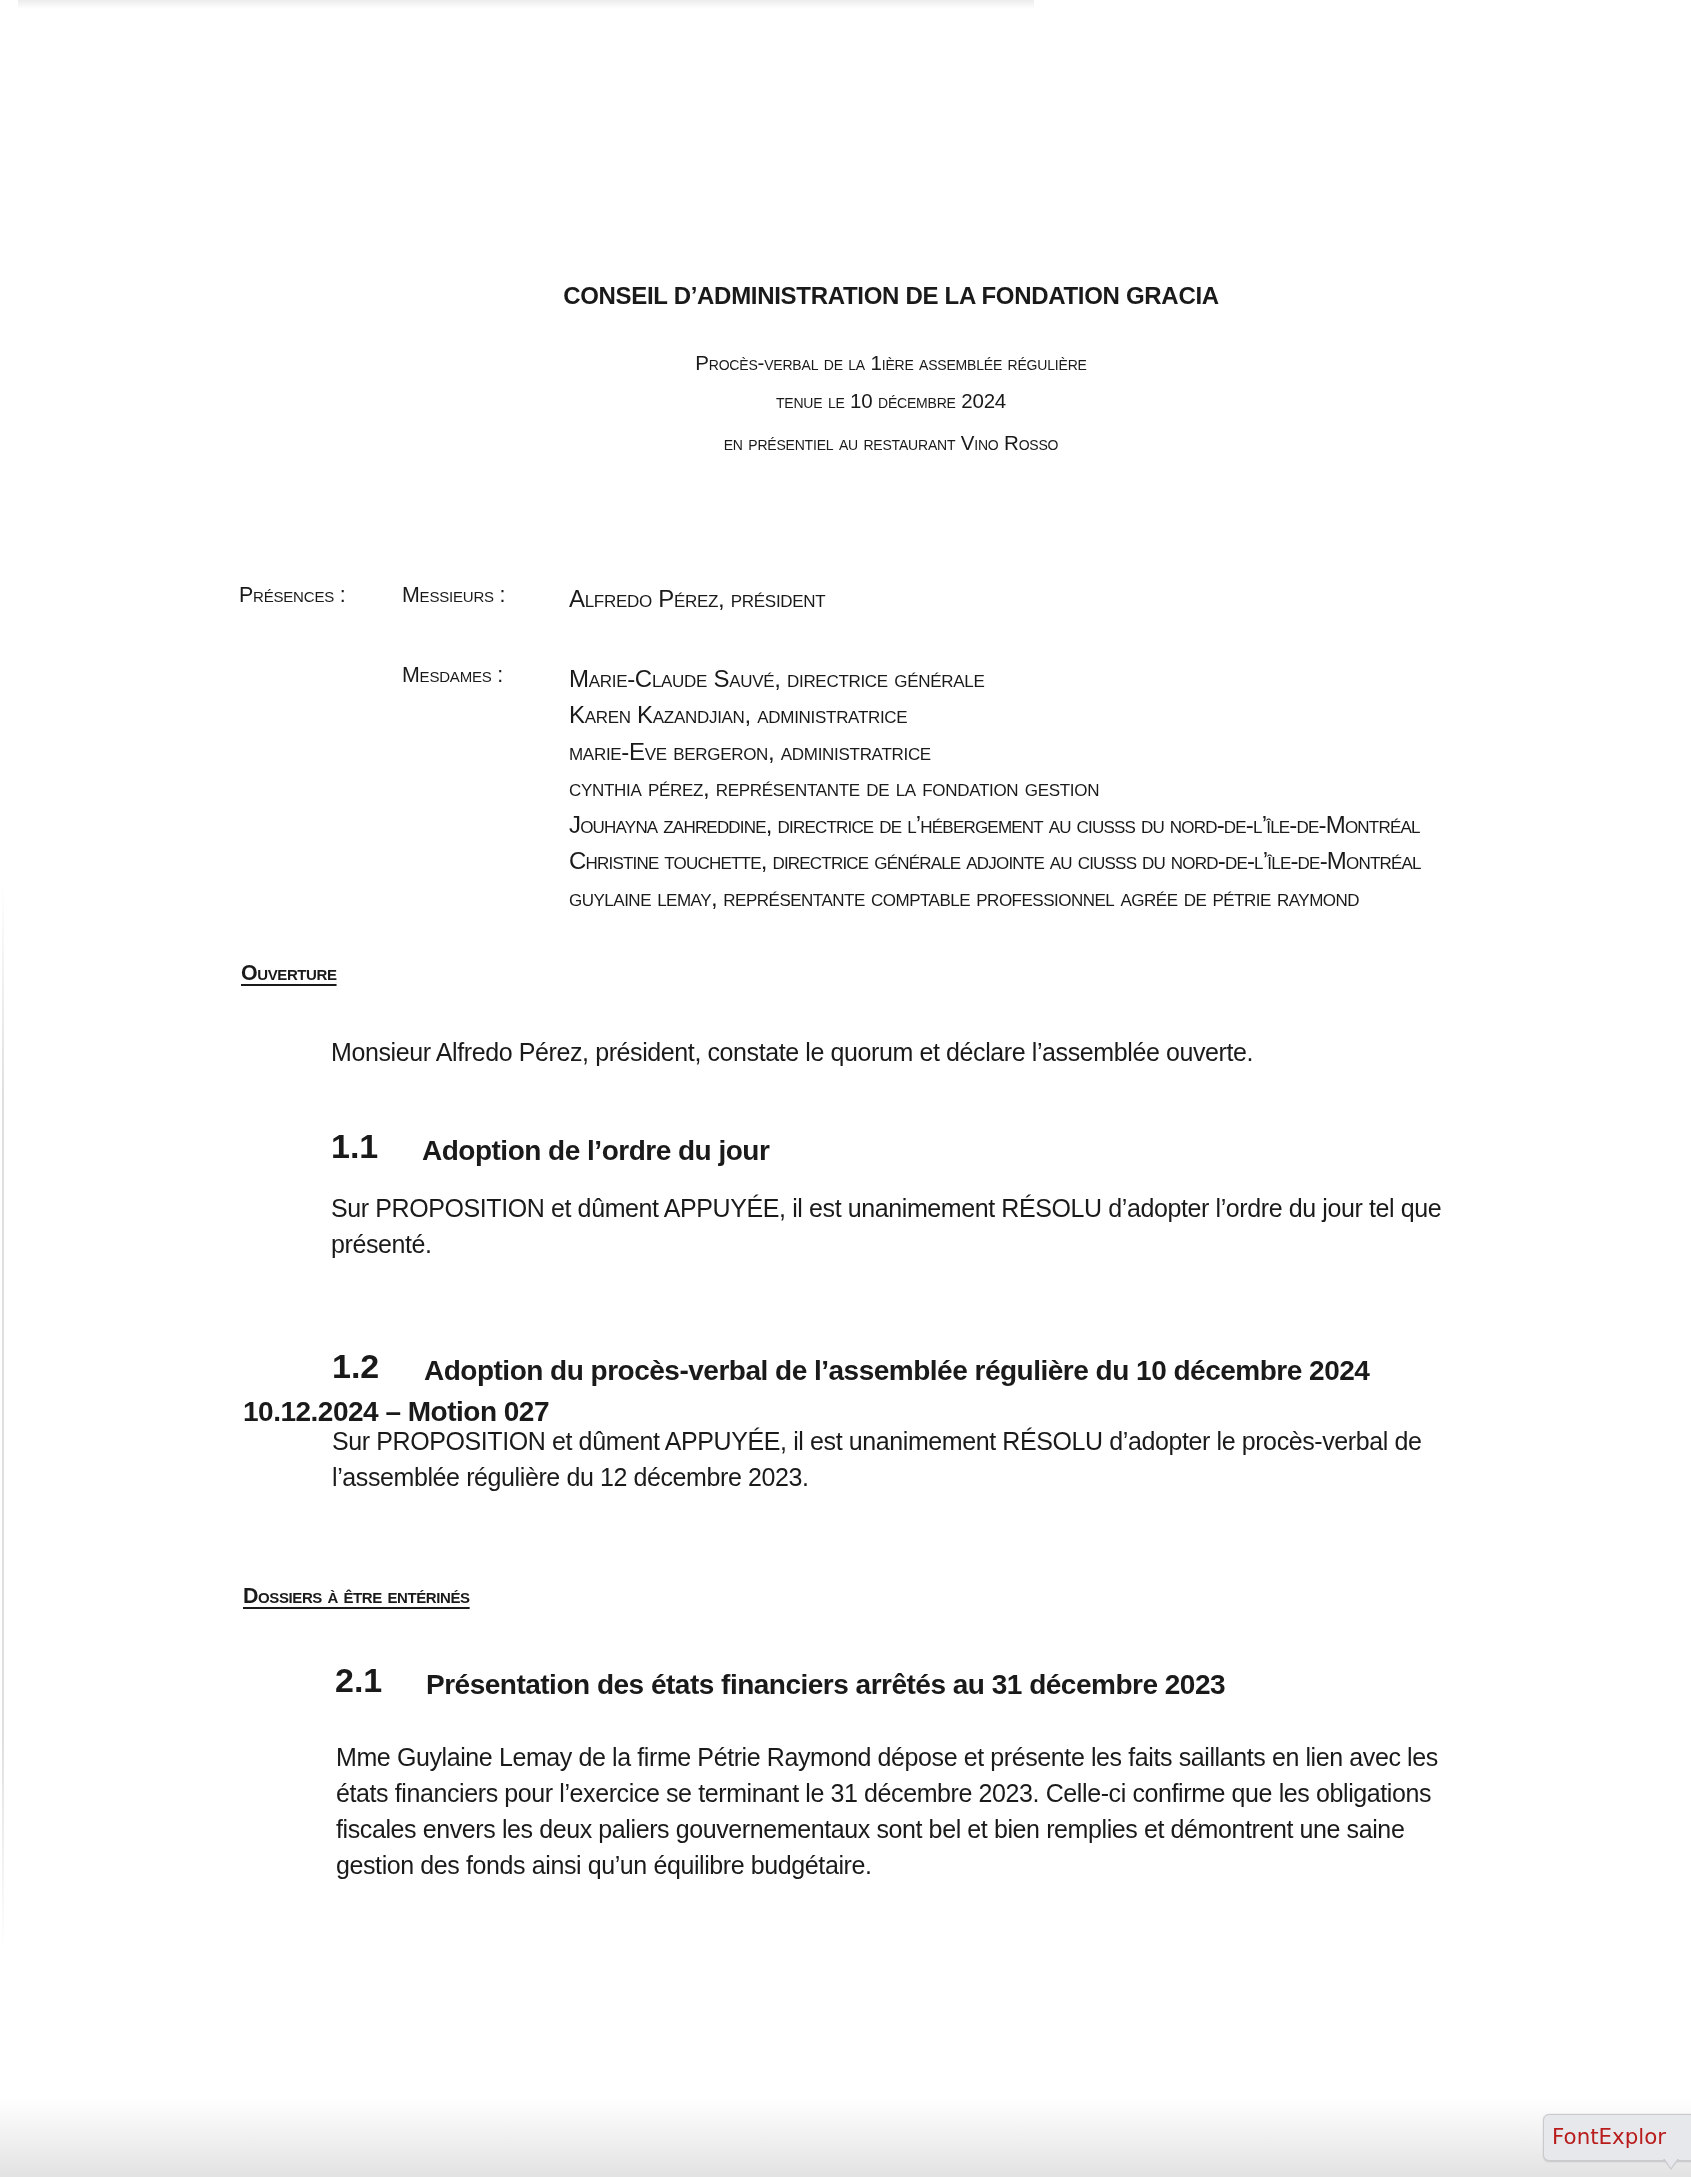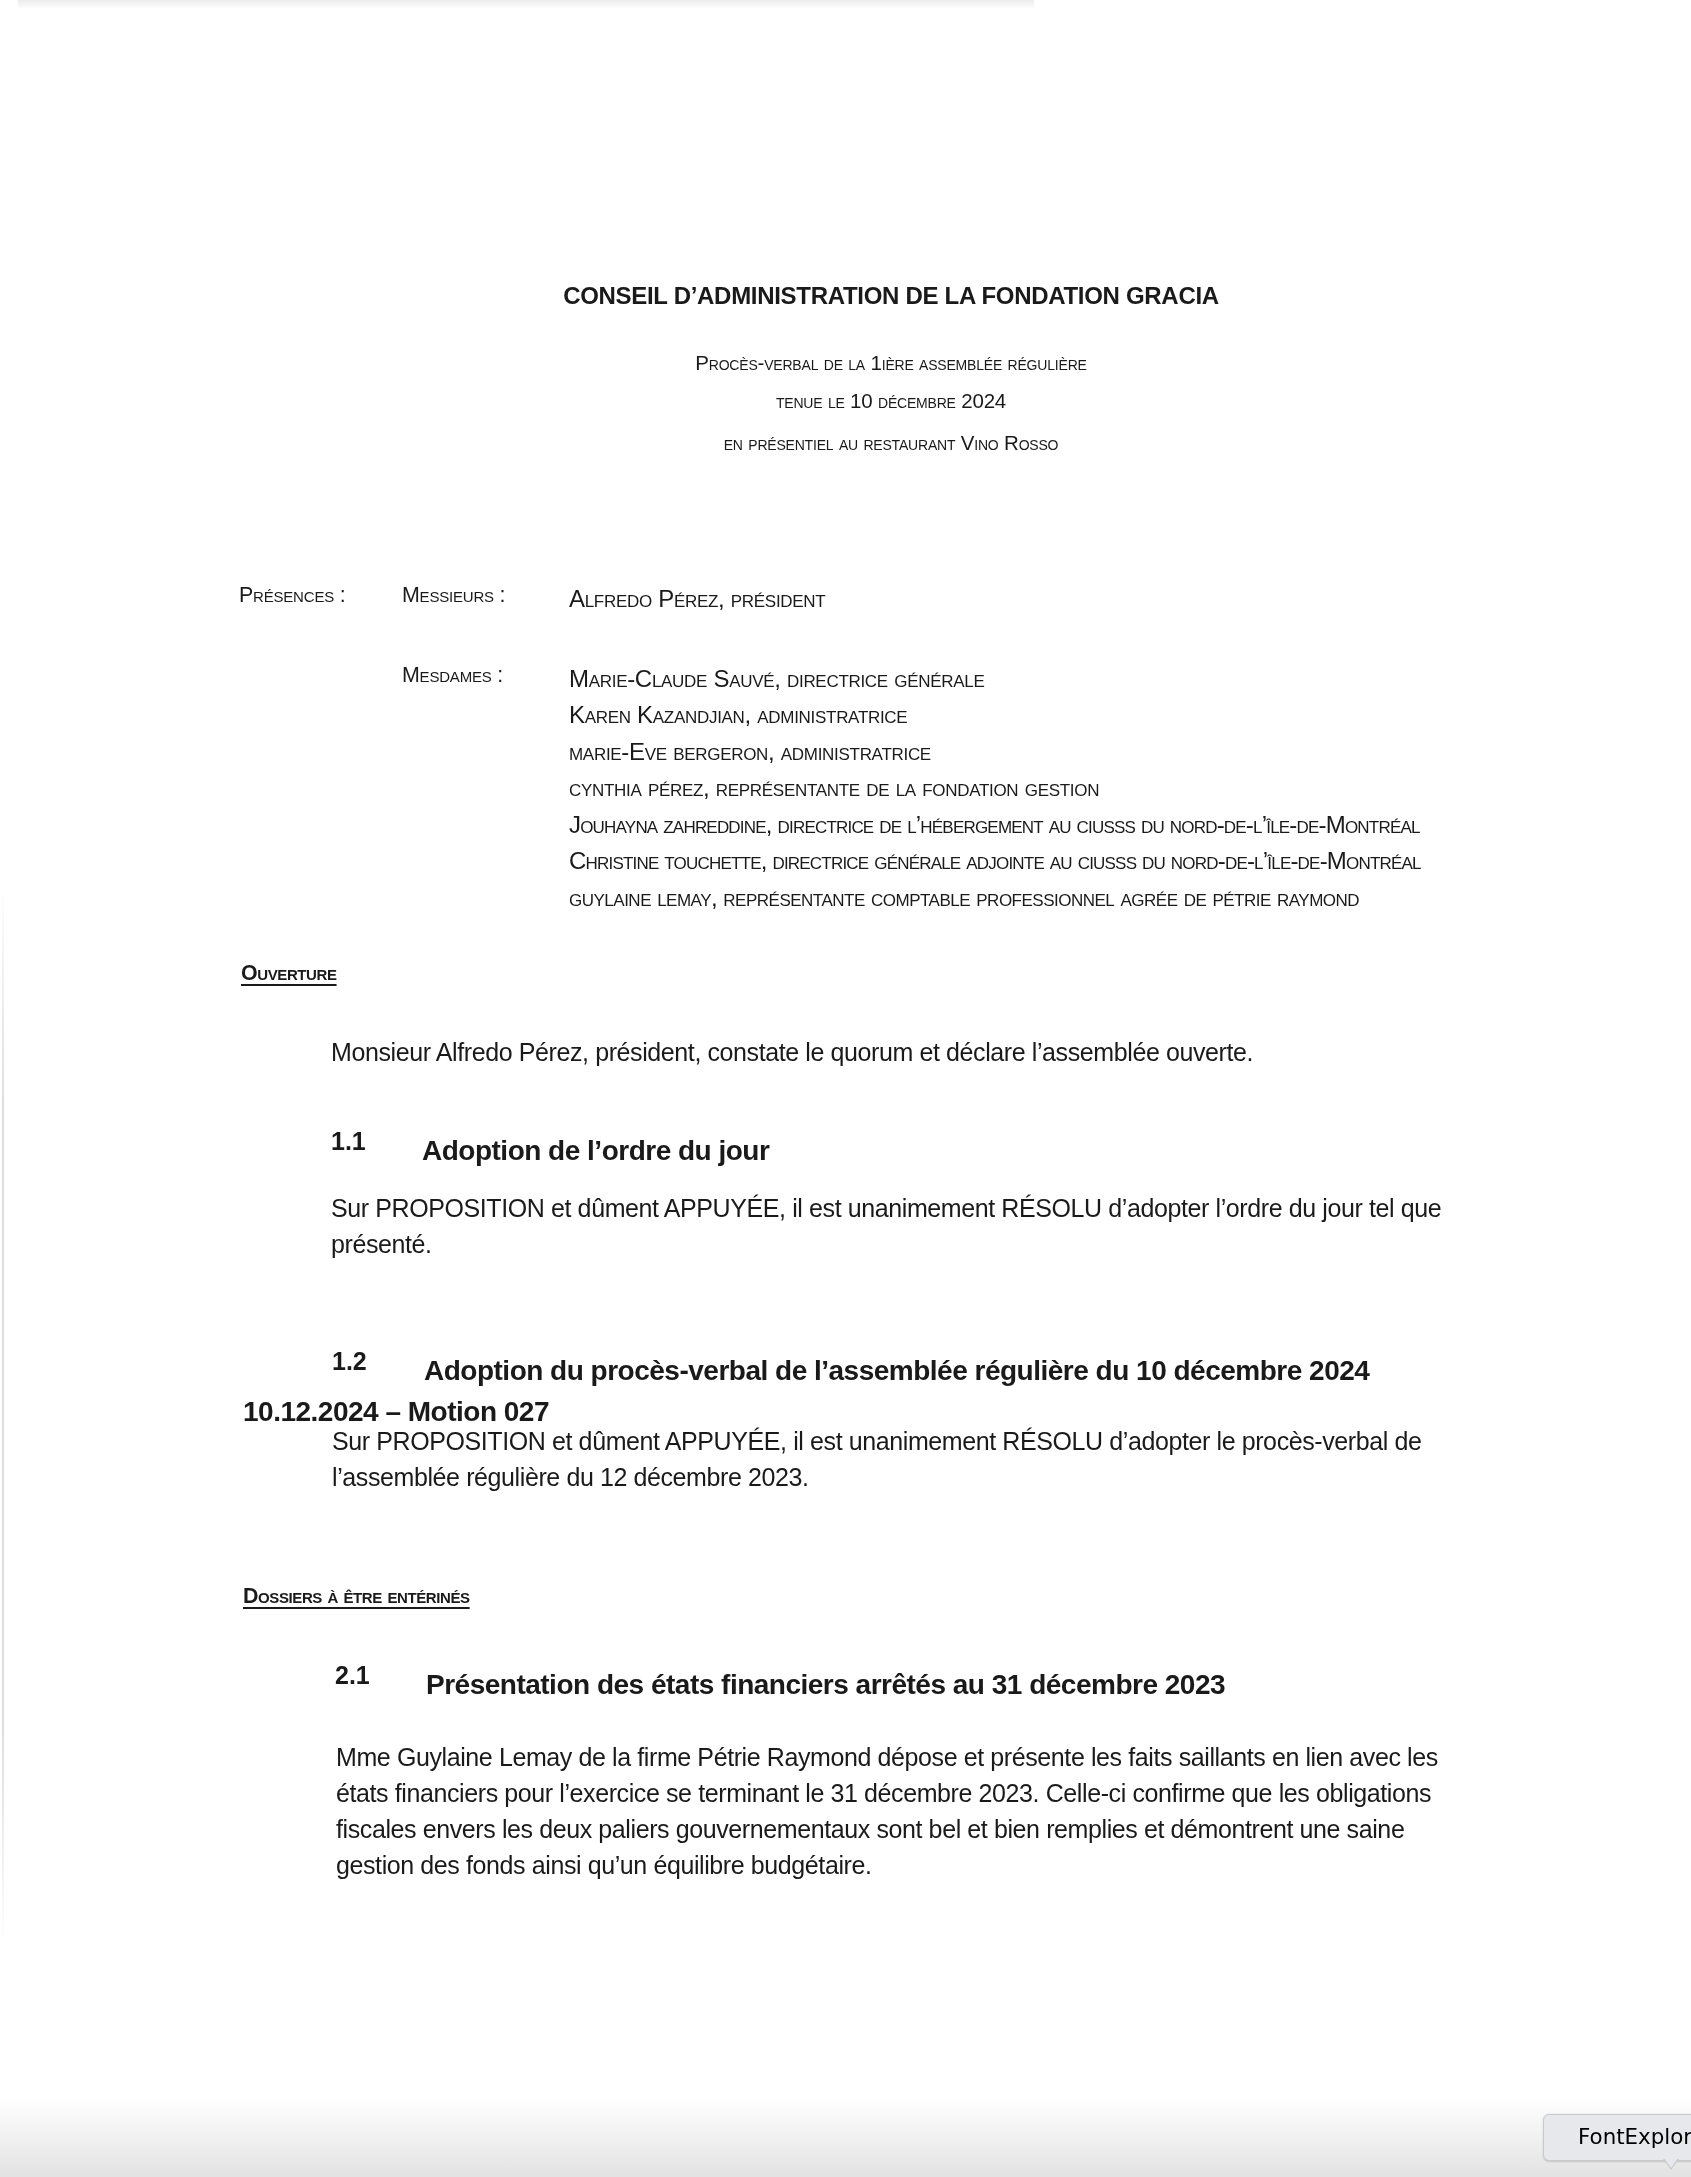--- a/index.html
+++ b/index.html
@@ -22,27 +22,27 @@
   .sub { left: 0; width: 1782px; text-align: center; font-size: 20.5px; letter-spacing: -0.2px; }
   .sub1 { top: 351px; }
   .sub2 { top: 389px; }
   .sub3 { top: 431px; }
 
   .label { font-size: 21.4px; font-variant: small-caps; letter-spacing: -0.2px; }
   .att { left: 569px; font-size: 24px; font-variant: small-caps; letter-spacing: -0.3px; }
 
   .sect { font-size: 21.4px; font-weight: bold; font-variant: small-caps; text-decoration: underline; text-underline-offset: 3.6px; letter-spacing: -0.4px; }
   .body-text { font-size: 25px; line-height: 36px; letter-spacing: -0.4px; white-space: normal; }
-  .item-num { font-size: 25px; font-weight: bold; }
+  .item-num { font-size: 34px; font-weight: bold; }
   .item-title { font-size: 28px; font-weight: bold; letter-spacing: -0.5px; margin-top: 8px; }
 
   .tooltip { position: absolute; left: 1543px; top: 2114px; width: 169px; height: 45px;
     background: #e6e8eb; border: 0.9px solid #c8cacd; border-radius: 6.2px;
     box-shadow: 0 0.9px 1.8px rgba(0,0,0,0.15); }
-  .tooltip-text { position: absolute; left: 34px; top: 9px; font-family: "DejaVu Sans", sans-serif; font-size: 21.4px; color: #000000; white-space: nowrap; }
+  .tooltip-text { position: absolute; left: 8px; top: 9px; font-family: "DejaVu Sans", sans-serif; font-size: 21.4px; color: #b91c1c; white-space: nowrap; }
   .tooltip-tail { position: absolute; left: 1663px; top: 2159px; width: 0; height: 0;
     border-left: 8px solid transparent; border-right: 8px solid transparent; border-top: 11.6px solid #c8cacd; }
   .tooltip-tail-inner { position: absolute; left: 1664px; top: 2158px; width: 0; height: 0;
     border-left: 7.1px solid transparent; border-right: 7.1px solid transparent; border-top: 10.7px solid #e6e8eb; }
 </style>
 </head>
 <body>
 
 <div class="page">
   <div class="scan-smudge"></div>

